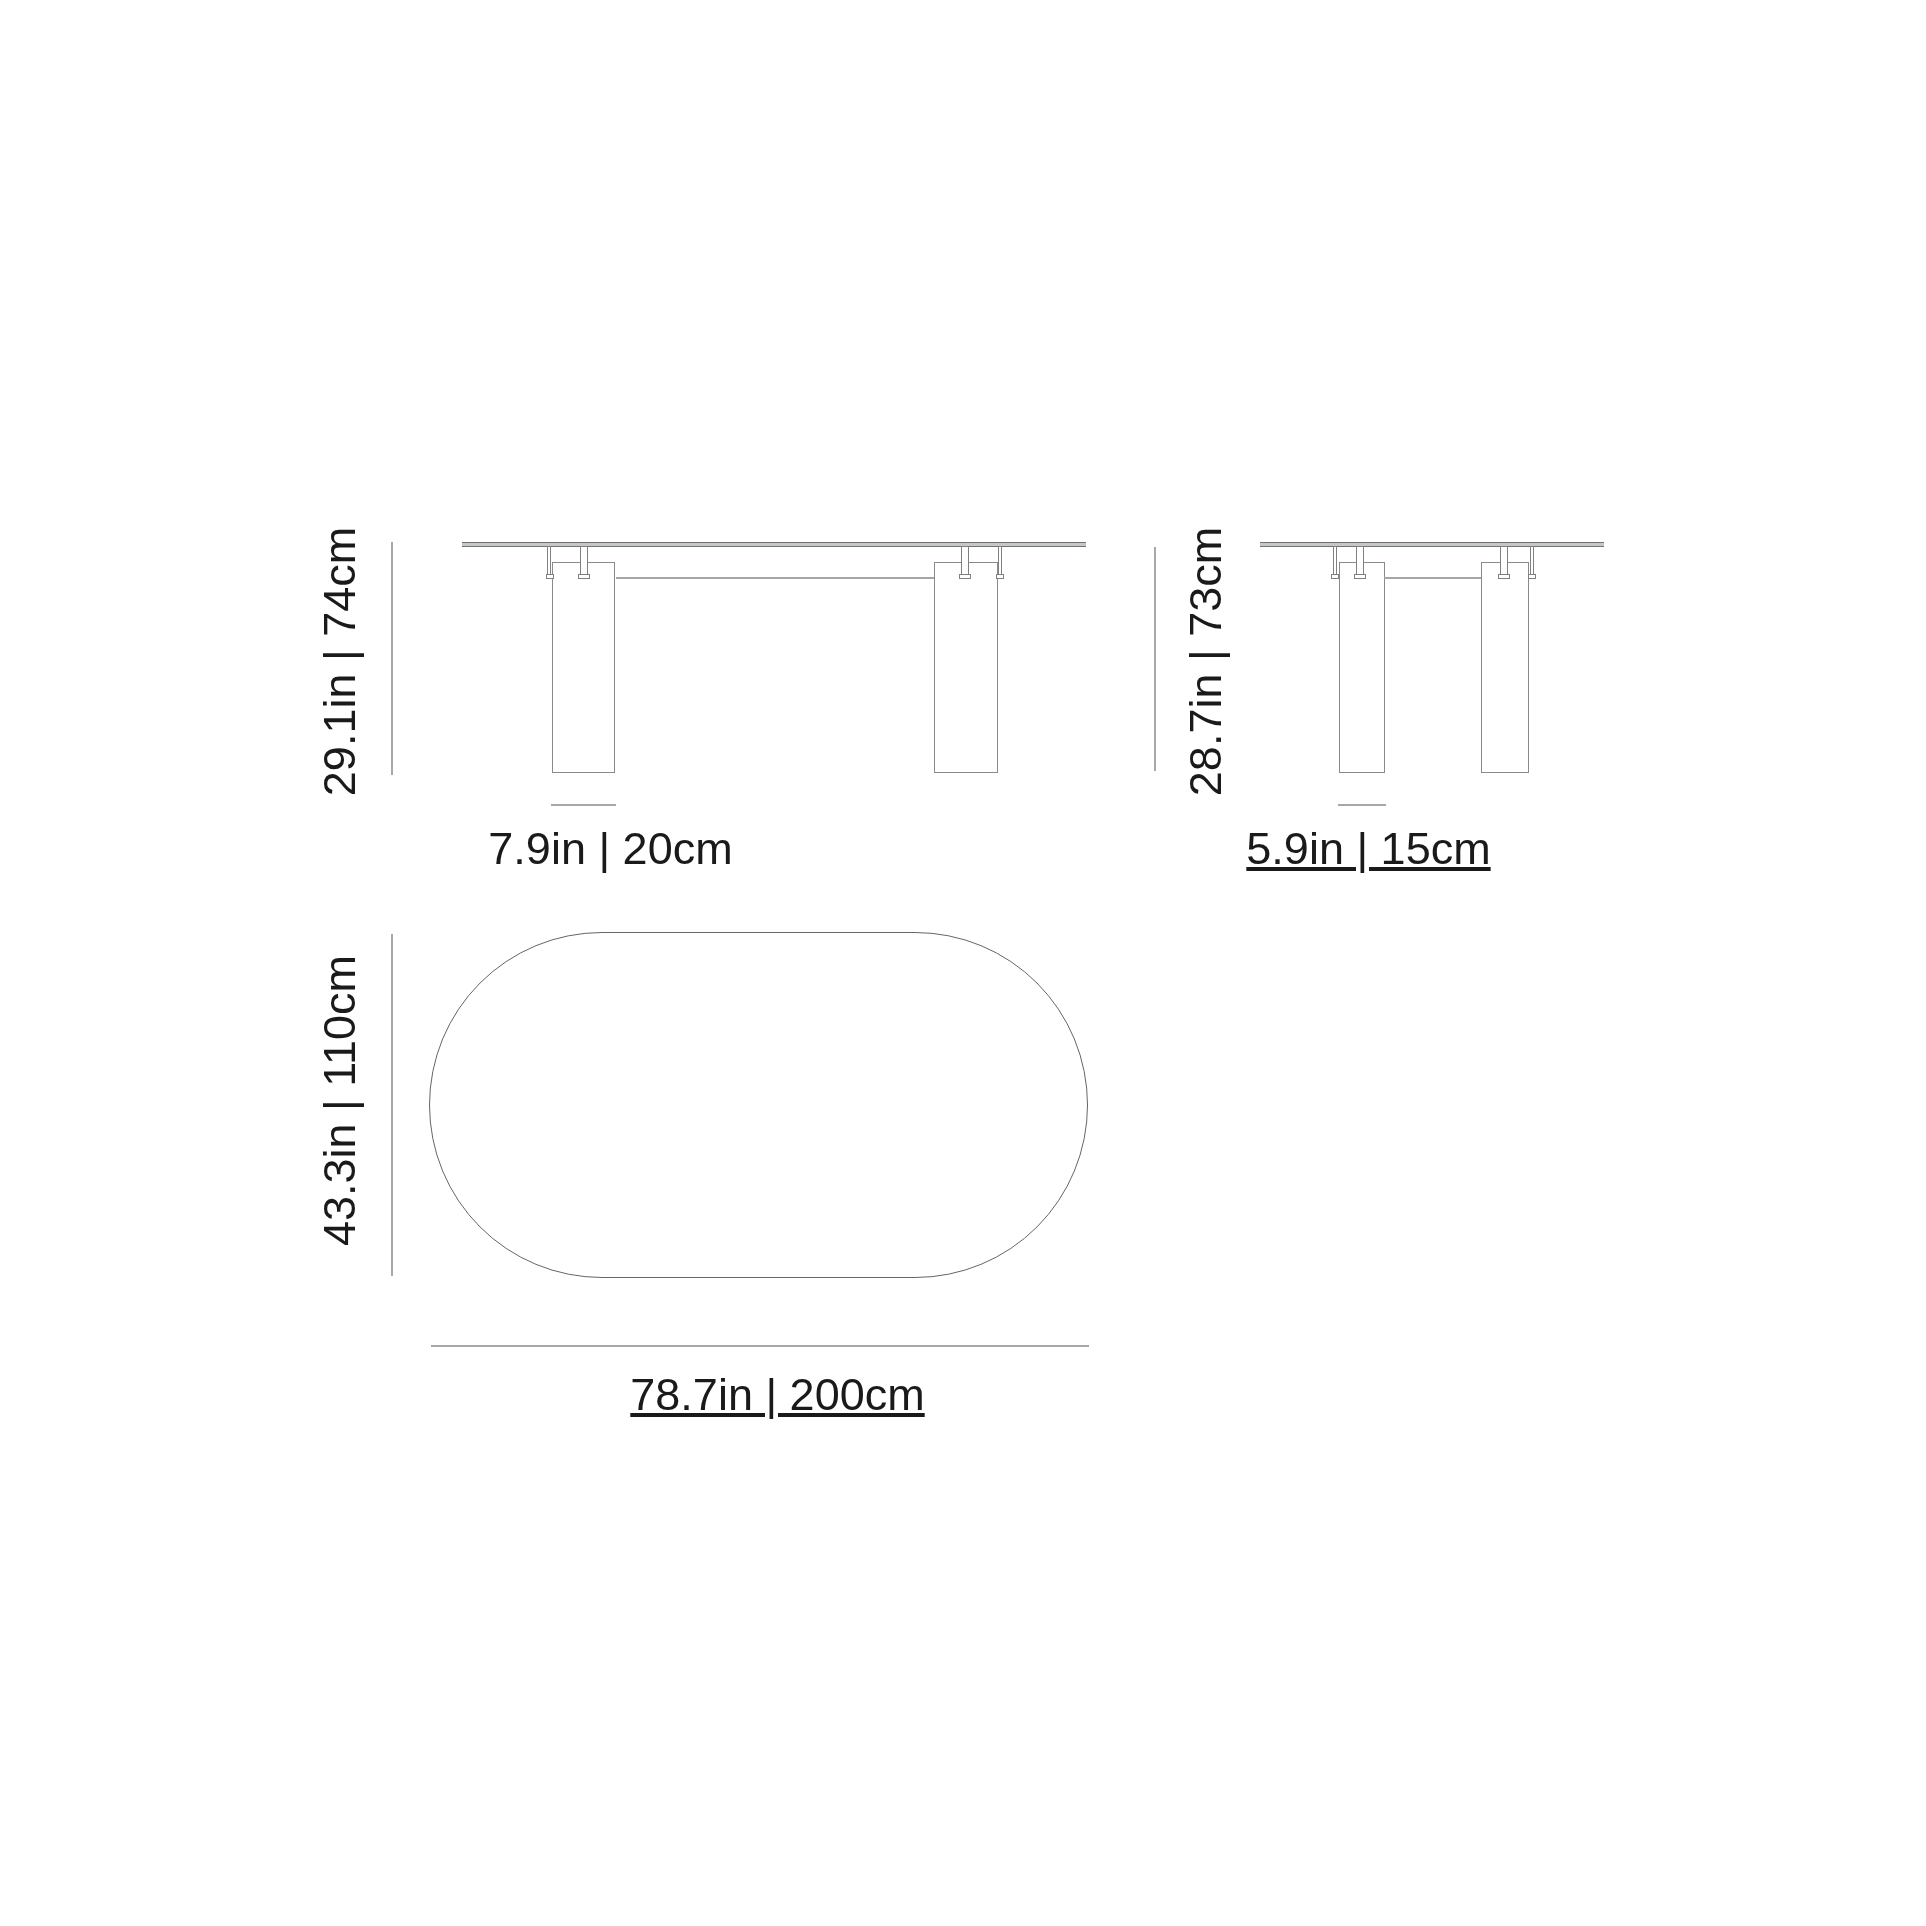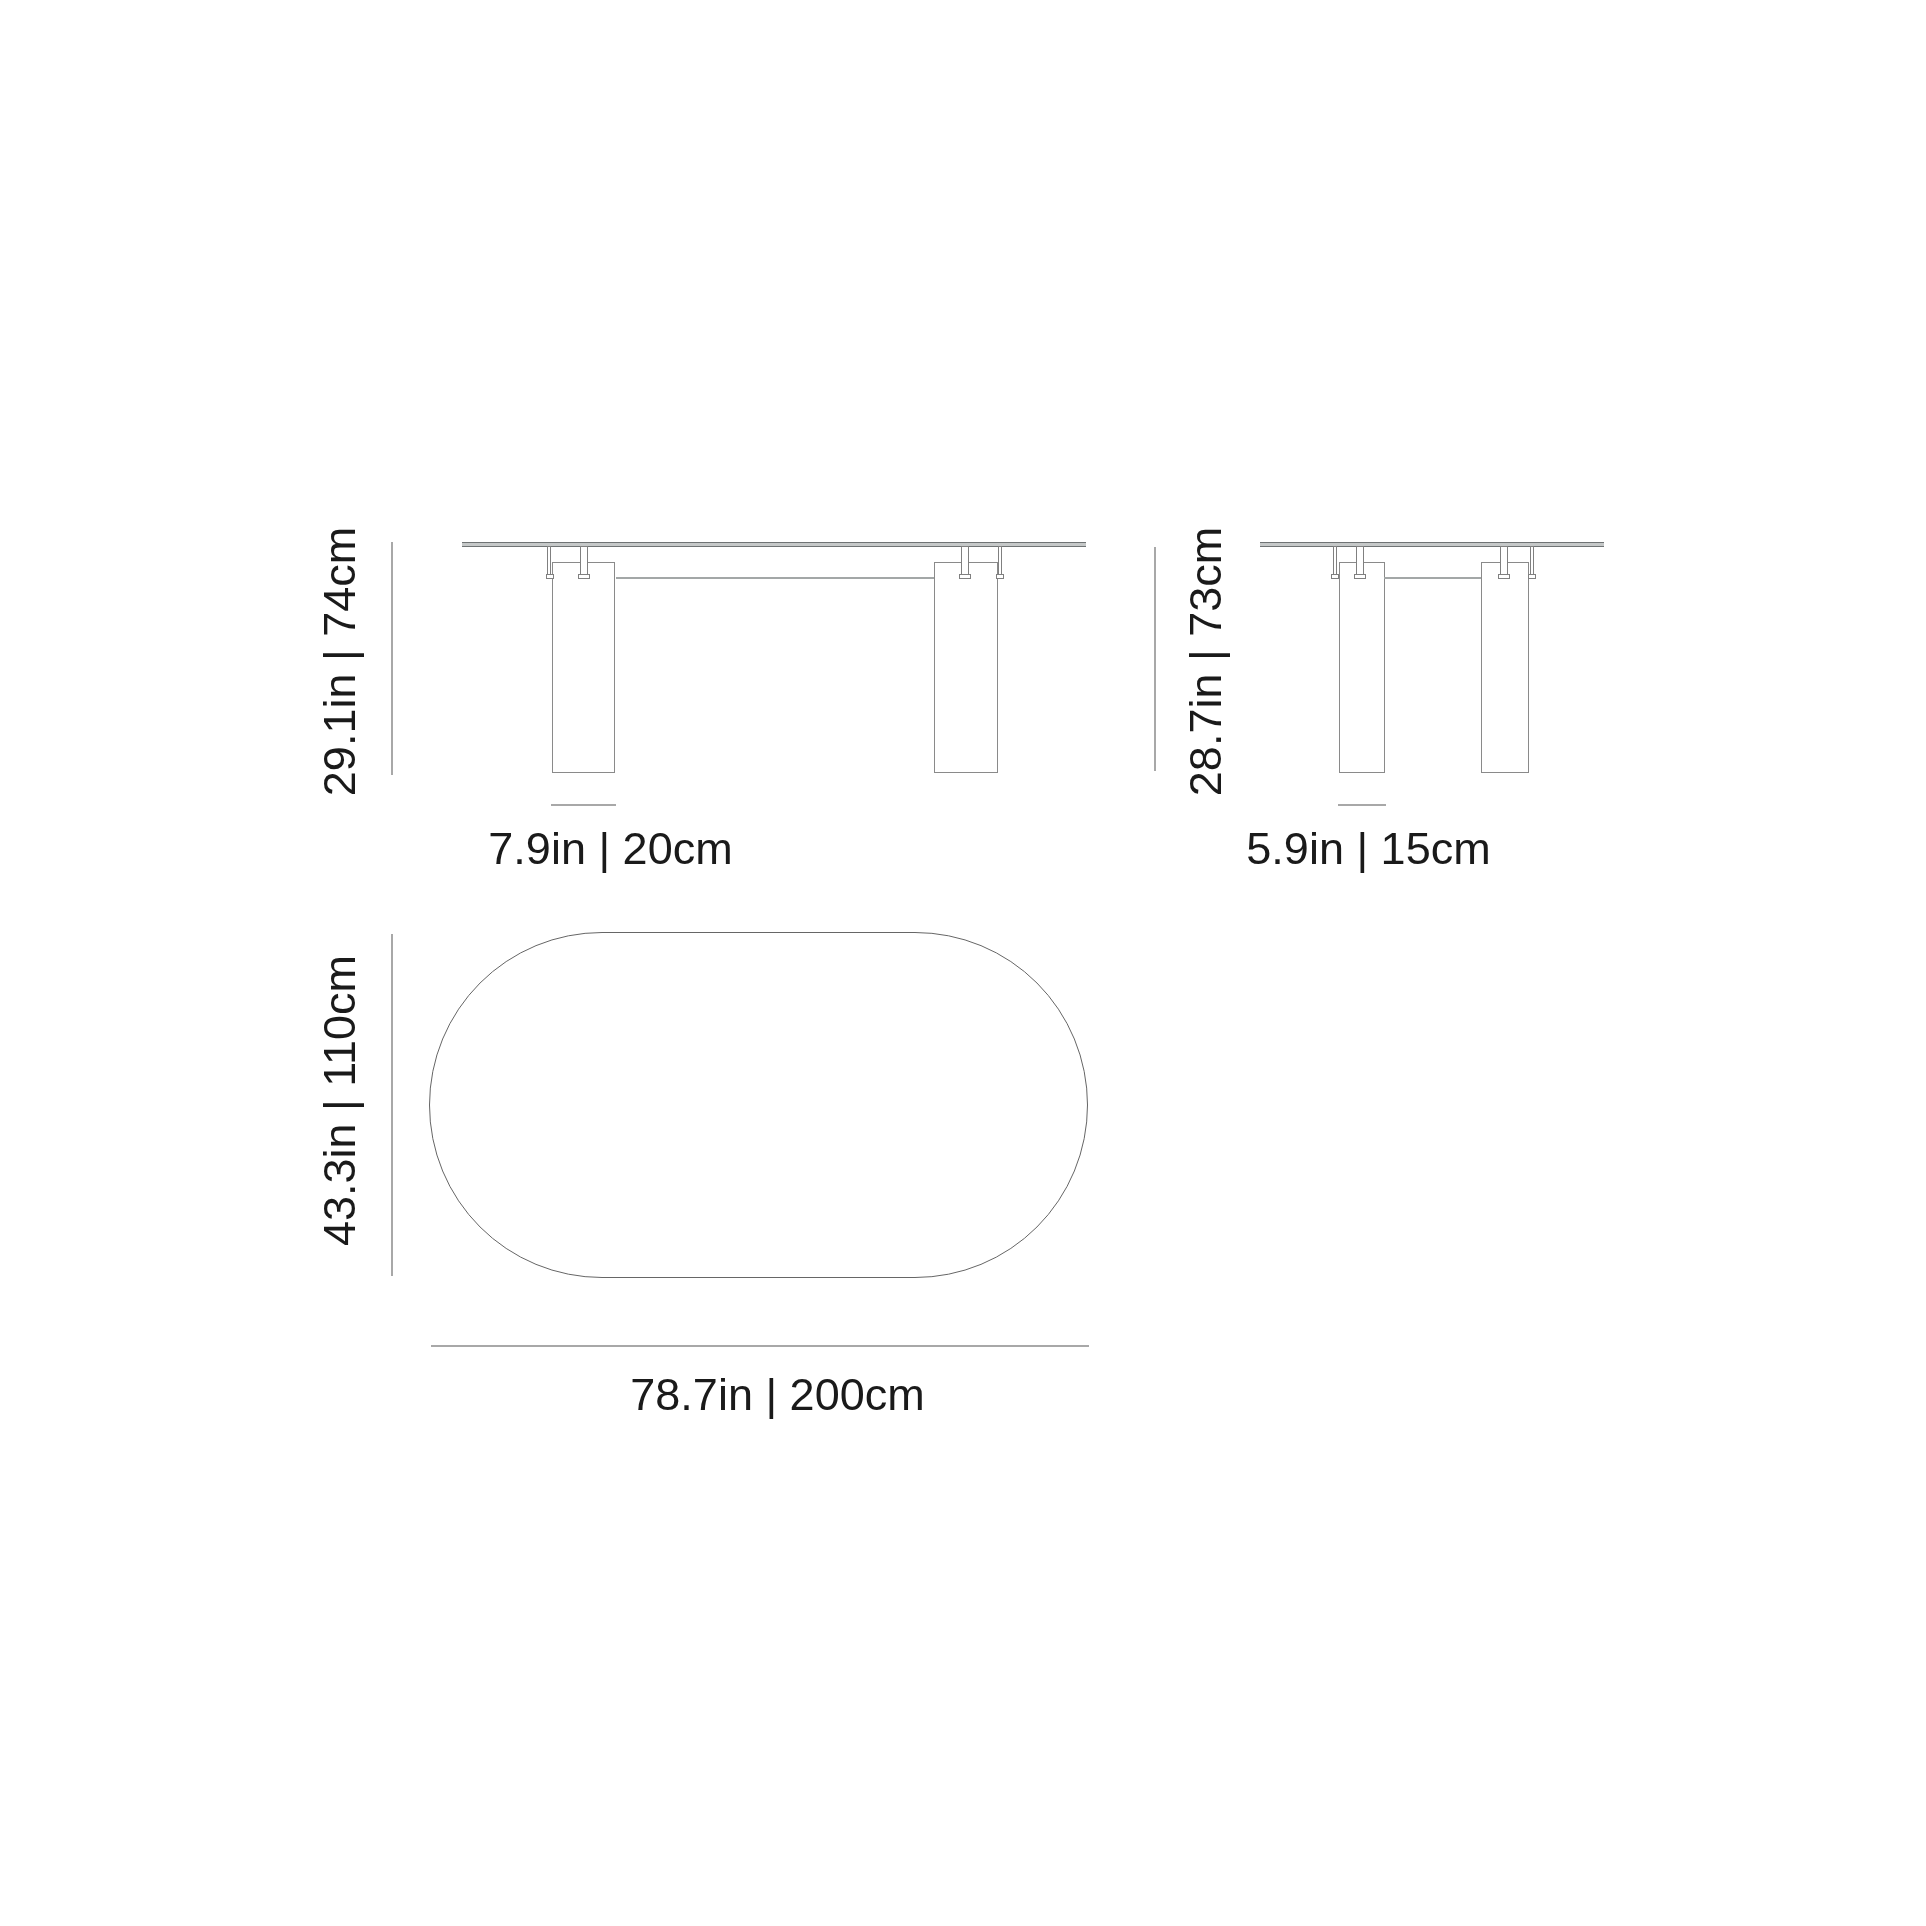--- a/index.html
+++ b/index.html
@@ -124,29 +124,29 @@
     <div class="pin-foot" style="left:1331px;width:8px;"></div>
     <div class="pin" style="left:1356px;width:8px;"></div>
     <div class="pin-foot" style="left:1354px;width:12px;"></div>
 
     <div class="pin" style="left:1500px;width:8px;"></div>
     <div class="pin-foot" style="left:1498px;width:12px;"></div>
     <div class="pin" style="left:1530px;width:4px;"></div>
     <div class="pin-foot" style="left:1528px;width:8px;"></div>
 
     <div class="hline" style="left:1338px;top:804px;width:48px;"></div>
-    <div class="dim-label" style="left:1220px;top:823px;width:297px;">5.9in | 15cm</div>
+    <div class="dim-label" style="left:1220px;top:823px;width:297px;text-decoration:underline;">5.9in | 15cm</div>
   </div>
 
   <div>
 
     <div class="vline" style="left:391px;top:934px;height:342px;"></div>
 
     <div class="dim-label rot" style="left:181px;top:1075px;width:317px;">43.3in | 110cm</div>
 
     <div class="oval" style="left:429px;top:932px;width:659px;height:346px;"></div>
 
     <div class="hline" style="left:431px;top:1345px;width:658px;"></div>
-    <div class="dim-label" style="left:619px;top:1369px;width:317px;">78.7in | 200cm</div>
+    <div class="dim-label" style="left:619px;top:1369px;width:317px;text-decoration:underline;">78.7in | 200cm</div>
   </div>
 
 </div>
 
 
 </body></html>

